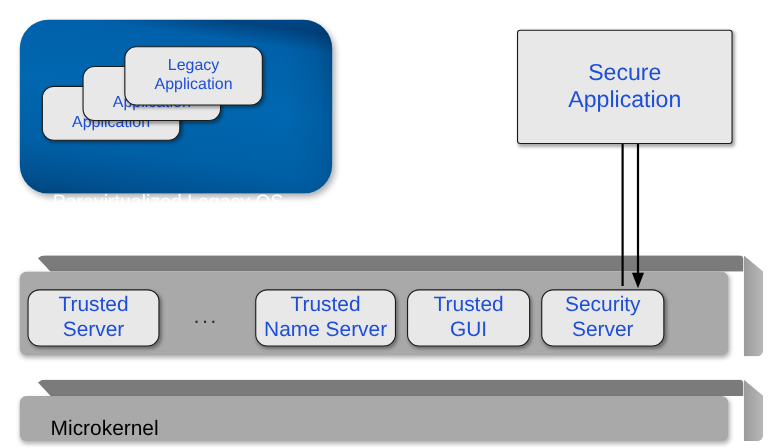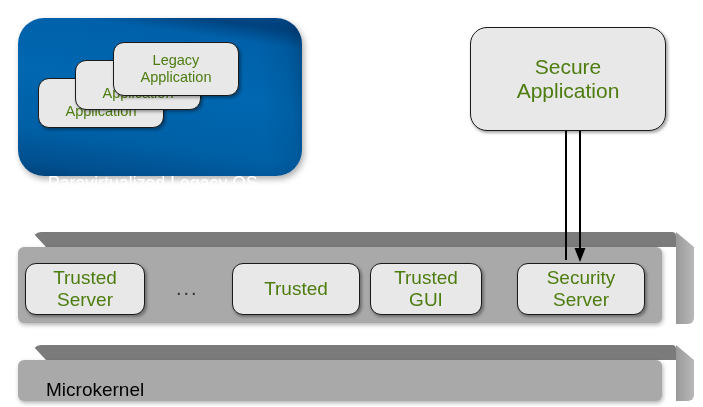--- a/index.html
+++ b/index.html
@@ -53,38 +53,38 @@
   .lbox {
     position: absolute;
     background: #e8e8e8;
     border: 1.6px solid #1a1a1a;
     border-radius: 11px;
     box-shadow: 1.5px 2px 3px rgba(0,0,0,0.34);
     display: flex;
     align-items: center;
     justify-content: center;
     text-align: center;
-    color: #4d7c0f;
+    color: #1d4ed8;
     line-height: 1.15;
     box-sizing: border-box;
   }
 
   
   .app-back   { left: 38px;  top: 78px; width: 126px; height: 50px; font-size: 14.5px; z-index: 3; }
   .app-mid    { left: 75px;  top: 60px; width: 126px; height: 50px; font-size: 14.5px; z-index: 4; }
   .app-front  { left: 113px; top: 42px; width: 126px; height: 54px; font-size: 14.5px; z-index: 5; }
   .app-label  { padding: 0 4px; }
 
   
   .secure-app {
     left: 470px;
     top: 27px;
     width: 196px;
     height: 104px;
-    border-radius: 17px;
+    border-radius: 3px;
     font-size: 21px;
     z-index: 5;
   }
 
   
   .slab { position: absolute; }
   .slab-top {
     position: absolute;
     left: 0; top: 0;
     height: 15px;
@@ -138,21 +138,21 @@
     font-size: 19px;
     color: #000000;
     white-space: nowrap;
   }
 
   
   .svc { height: 52px; top: 263px; font-size: 19px; z-index: 4; }
   #svc-loader { left: 25px;  width: 120px; }
   #svc-name   { left: 232px; width: 128px; }
   #svc-gui    { left: 370px; width: 112px; }
-  #svc-policy { left: 517px; width: 128px; }
+  #svc-policy { left: 492px; width: 112px; }
 
   .ellipsis {
     position: absolute;
     left: 176px;
     top: 278px;
     font-size: 20px;
     color: #333333;
     letter-spacing: 2px;
     line-height: 1;
     z-index: 4;
@@ -228,20 +228,21 @@
       <span>Trusted</span><br>
       <span>Server</span>
     </span>
   </div>
 
   <div class="ellipsis">...</div>
 
   <div class="lbox svc" id="svc-name">
     <span>
       <span>Trusted</span><br>
+      <span>Name Server</span>
     </span>
   </div>
 
   <div class="lbox svc" id="svc-gui">
     <span>
       <span>Trusted</span><br>
       <span>GUI</span>
     </span>
   </div>
 

